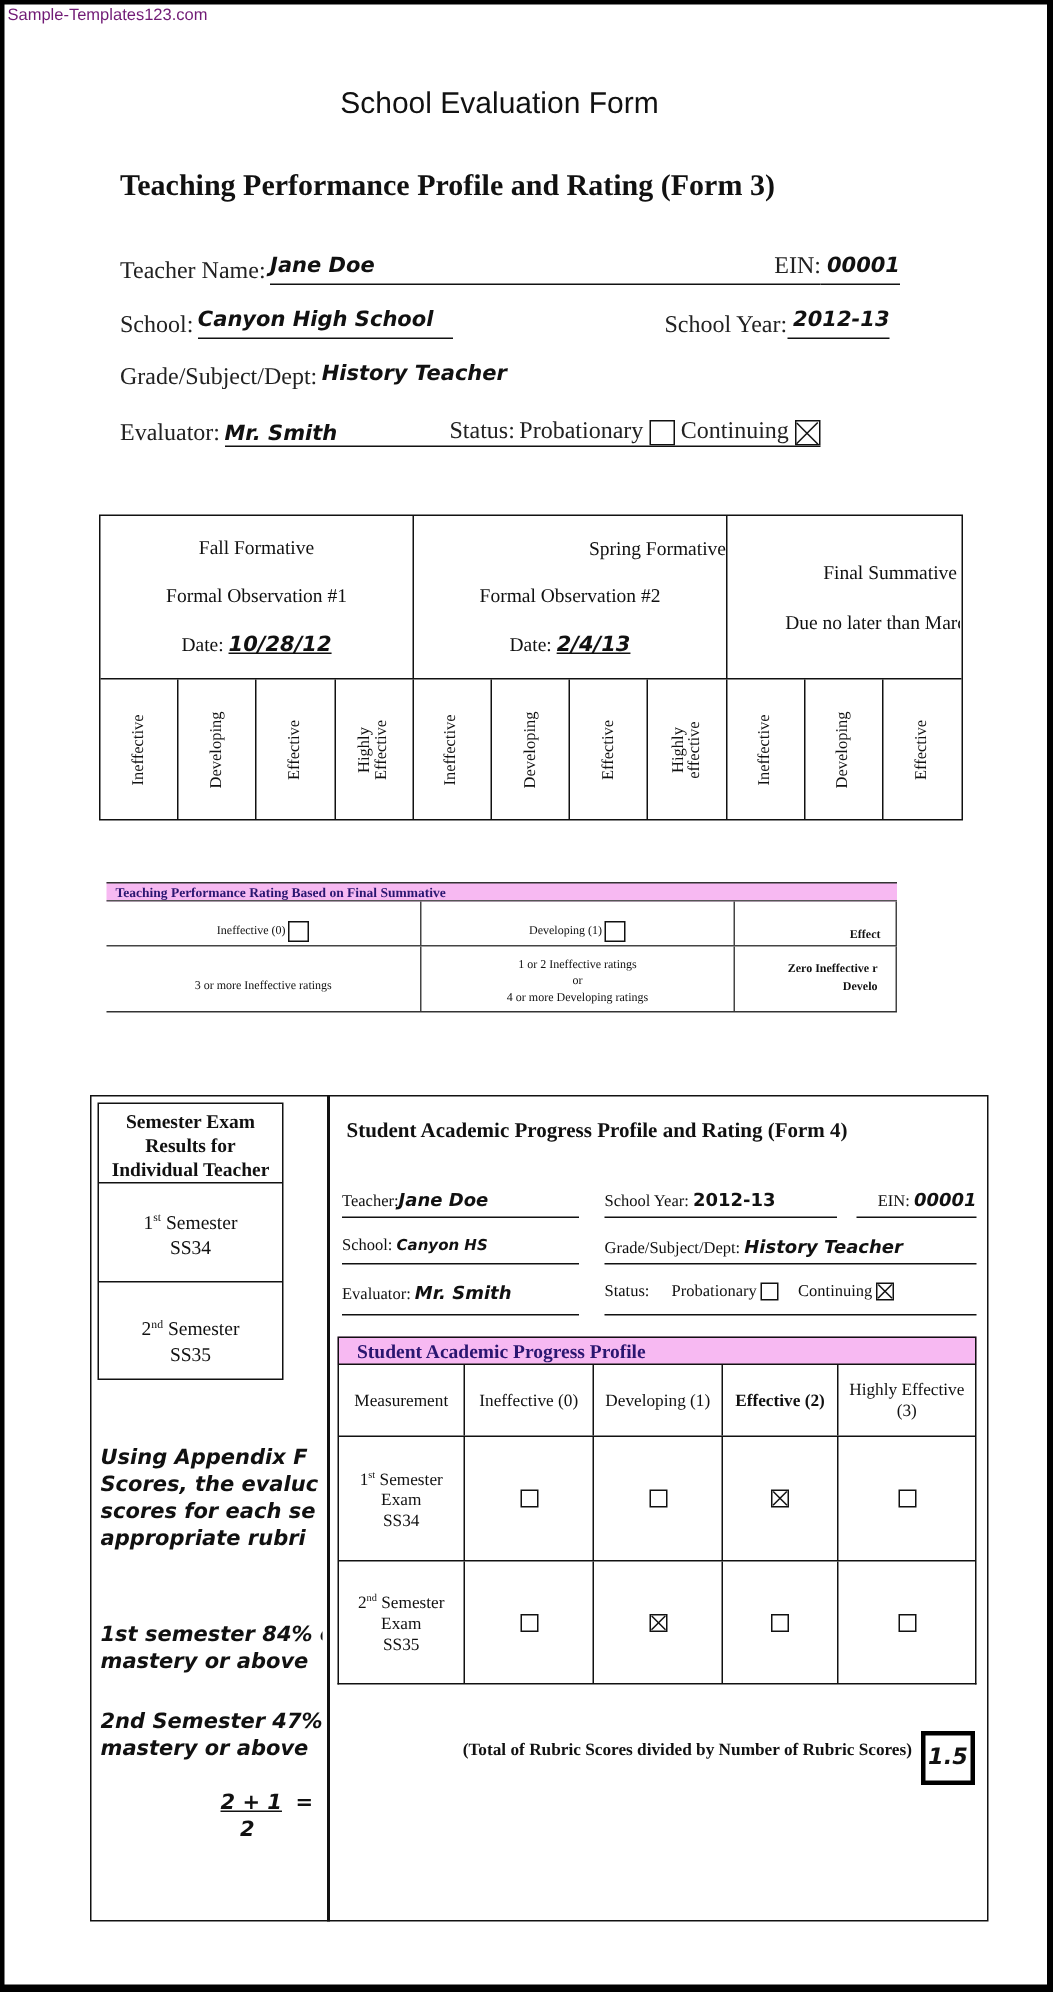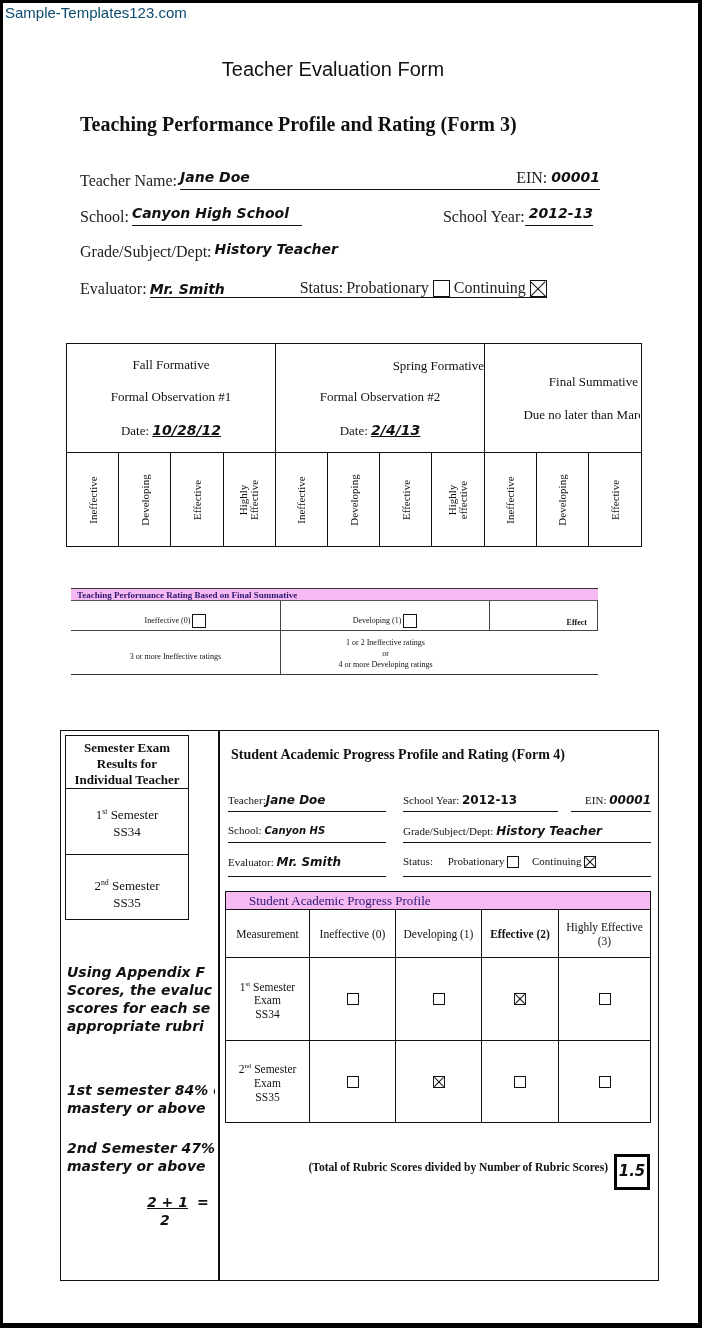--- a/index.html
+++ b/index.html
@@ -6,21 +6,21 @@
   body {
     width: 702px; height: 1328px; position: relative; overflow: hidden;
     background: #000;
     font-family: "Liberation Serif", serif; color: #111;
   }
   .page {
     position: absolute; left: 3px; top: 3px; width: 695px; height: 1320px;
     background: #fff; overflow: hidden;
   }
   .abs { position: absolute; }
-  .site { left: 2px; top: 1px; font-family: "Liberation Sans", sans-serif; font-size: 15px; color: #0c4a6e; }
+  .site { left: 2px; top: 1px; font-family: "Liberation Sans", sans-serif; font-size: 11px; color: #701a75; }
   .main-title { left: 0; width: 660px; top: 55px; text-align: center; font-family: "Liberation Sans", sans-serif; font-size: 20px; }
   .form3-title { left: 77px; top: 110px; font-size: 20px; font-weight: bold; }
   .hand { font-family: "DejaVu Sans", sans-serif; font-style: italic; font-weight: bold; font-size: 14px; }
   .lbl { font-size: 16px; color: #222; }
   .uline { border-bottom: 1.5px solid #111; height: 20px; }
   .field-row { position: absolute; display: flex; align-items: flex-end; }
   .cb {
     display: inline-block; width: 15px; height: 15px; border: 1.3px solid #111; vertical-align: middle;
     position: relative; box-sizing: border-box; background: #fff;
   }
@@ -51,36 +51,36 @@
   .f4-box { left: 57px; top: 727px; width: 599px; height: 551px; border: 1.5px solid #111; box-sizing: border-box; }
   .f4-divider { left: 215px; top: 727px; width: 1.5px; height: 551px; background: #111; }
   .sem-box { left: 62px; top: 732px; width: 124px; height: 185px; border: 1.5px solid #111; box-sizing: border-box; }
   .sem-cell { position: absolute; left: 0; right: 0; border-top: 1.5px solid #111; text-align: center; font-size: 13px; }
   .notes { left: 64px; top: 960px; width: 148px; overflow: hidden; white-space: nowrap; }
   .notes .hand { font-size: 14px; line-height: 18px; display: block; }
   .f4-title { left: 228px; top: 744px; font-size: 14px; font-weight: bold; }
   .f4-field { position: absolute; border-bottom: 1.5px solid #111; height: 18px; font-size: 11px; white-space: nowrap; }
   .f4-field .hand { font-size: 12px; }
   .prog { left: 222px; top: 888px; width: 426px; height: 232px; }
-  .prog-hdr { position: absolute; left: 0; right: 0; top: 0; height: 19px; background: #f7b9f2; border: 1.5px solid #111; box-sizing: border-box; font-size: 13px; font-weight: normal; color: #2a1670; padding-left: 23px; line-height: 17px; }
+  .prog-hdr { position: absolute; left: 0; right: 0; top: 0; height: 19px; background: #f7b9f2; border: 1.5px solid #111; box-sizing: border-box; font-size: 13px; font-weight: bold; color: #2a1670; padding-left: 12px; line-height: 17px; }
   .prog-grid { position: absolute; left: 0; right: 0; top: 19px; bottom: 0; border: 1.5px solid #111; border-top: none; box-sizing: border-box; }
   .prog-row { position: absolute; left: 0; right: 0; display: flex; }
   .prog-cell { border-right: 1.2px solid #111; box-sizing: border-box; display: flex; align-items: center; justify-content: center; text-align: center; font-size: 11.5px; line-height: 14px; }
   .prog-cell:last-child { border-right: none; }
   .rating-lbl { left: 230px; top: 1157px; width: 375px; text-align: right; font-size: 11.5px; font-weight: bold; line-height: 15px; }
   .rating-val { left: 611px; top: 1151px; width: 36px; height: 36px; border: 3px solid #000000; box-sizing: border-box; text-align: center; line-height: 28px; }
   sup { font-size: 0.6em; }
 </style>
 </head>
 <body>
 
 <div class="page">
 
   <div class="abs site">Sample-Templates123.com</div>
-  <div class="abs main-title">Teacher Evaluation Form</div>
+  <div class="abs main-title">School Evaluation Form</div>
   <div class="abs form3-title">Teaching Performance Profile and Rating (Form 3)</div>
 
   <div class="field-row" style="left:77px; top:166px; width:520px;">
     <span class="lbl">Teacher Name:</span>
     <span class="uline hand" style="flex:1; margin-left:3px;">Jane Doe</span>
     <span class="lbl" style="margin-left:0; border-bottom:1.5px solid #111; height:20px; padding-left:4px;">EIN:</span>
     <span class="uline hand" style="padding-left:4px;">00001</span>
   </div>
 
   <div class="field-row" style="left:77px; top:202px; width:513px;">
@@ -184,20 +184,24 @@
       <div class="rating-cell" style="flex:1; font-weight:bold; border-right:1px solid #444;">
         <div style="position:absolute; bottom:3px; right:10px;">Effect</div>
       </div>
     </div>
     <div class="rating-row" style="top:43px; height:43px; border-bottom:1.5px solid #333;">
       <div class="rating-cell" style="width:210px; padding-top:21px;">3 or more Ineffective ratings</div>
       <div class="rating-cell" style="width:209px; line-height:11px; padding-top:6px;">
         <div>1 or 2 Ineffective ratings</div>
         <div>or</div>
         <div>4 or more Developing ratings</div>
+      </div>
+      <div class="rating-cell" style="flex:1; font-weight:bold; text-align:right; padding-right:12px; padding-top:9px; line-height:12px; border-right:1px solid #444;">
+        <div>Zero Ineffective r</div>
+        <div>Develo</div>
       </div>
     </div>
   </div>
 
   <div class="abs f4-box"></div>
   <div class="abs f4-divider"></div>
 
   <div class="abs sem-box">
     <div style="position:absolute; left:0; right:0; top:4px; text-align:center; font-weight:bold; font-size:13px; line-height:16px; padding:0 6px;">Semester Exam Results for Individual Teacher</div>
     <div class="sem-cell" style="top:52px; height:66px; padding-top:14px; box-sizing:border-box; line-height:17px;">

